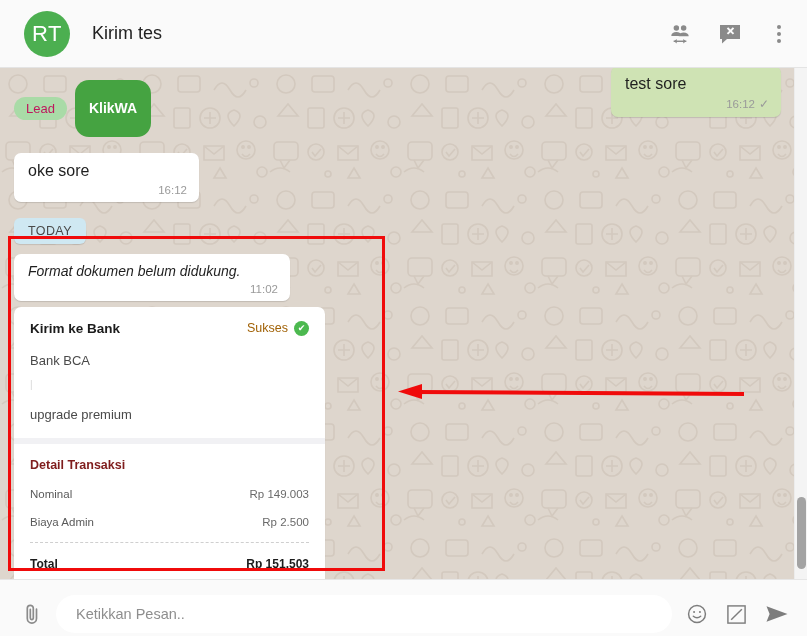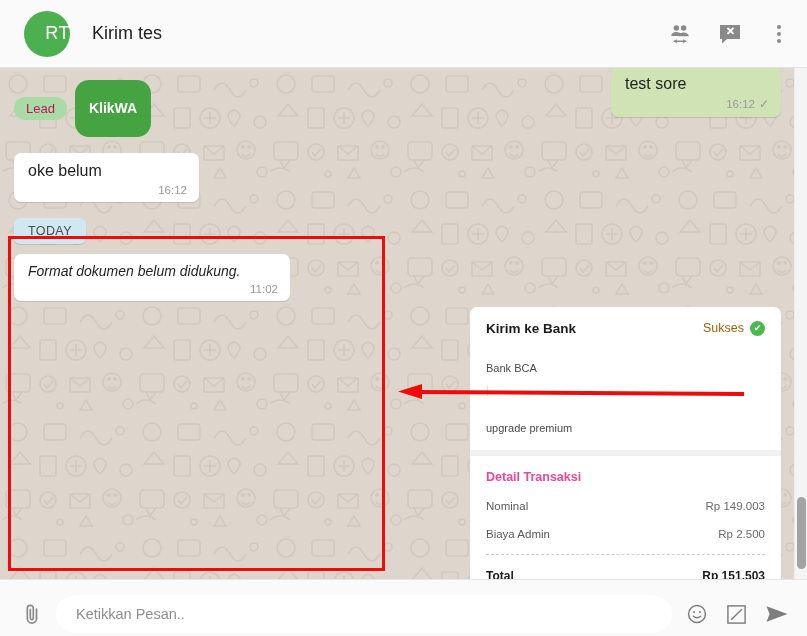--- a/index.html
+++ b/index.html
@@ -21,22 +21,22 @@
     height: 68px; min-height: 68px;
     background: #fafafa;
     border-bottom: 1px solid #e4e4e4;
     display: flex; align-items: center;
     padding: 0 18px 0 24px;
     position: relative; z-index: 6;
   }
   .avatar {
     width: 46px; height: 46px; border-radius: 50%;
     background: #4caf50; color: #fff;
-    display: flex; align-items: center; justify-content: flex-end;
-    font-size: 18px; letter-spacing: .5px;
+    display: flex; align-items: center; justify-content: center;
+    font-size: 22px; letter-spacing: .5px;
   }
   .chat-title {
     margin-left: 22px;
     font-size: 18px; color: #222;
   }
   .header-actions {
     margin-left: auto; display: flex; align-items: center; gap: 26px;
   }
   .hicon { color: #8a8a8a; display: flex; align-items: center; justify-content: center; cursor: pointer; }
   .dots { display: flex; flex-direction: column; gap: 3px; padding: 4px 8px; }
@@ -109,25 +109,25 @@
   }
   .card-title { font-size: 13.5px; font-weight: bold; color: #1c1c1c; }
   .status { display: flex; align-items: center; gap: 6px; }
   .status-text { font-size: 12.5px; color: #a16207; }
   .status-badge {
     width: 15px; height: 15px; border-radius: 50%;
     background: #4cb94f; color: #fff;
     display: flex; align-items: center; justify-content: center;
     font-size: 9px; line-height: 1;
   }
-  .card-line { font-size: 11px; color: #4a4a4a; margin-top: 26px; }
+  .card-line { font-size: 13px; color: #4a4a4a; margin-top: 17px; }
   .card-line.faint { color: #d8d8d8; font-size: 10px; margin-top: 11px; }
   .card-divider { height: 6px; background: #f1f1f4; }
 
-  .detail-title { font-size: 12.5px; font-weight: bold; color: #ec4899; }
+  .detail-title { font-size: 12.5px; font-weight: bold; color: #7f1d1d; }
   .drow {
     display: flex; justify-content: space-between; align-items: center;
     font-size: 11.5px; color: #5a5a5a; margin-top: 16px;
   }
   .drow .val { color: #6a6a6a; }
   .dashed { border-top: 1px dashed #cfcfcf; margin: 14px 0 0; }
   .drow.total { margin-top: 14px; }
   .drow.total .lbl, .drow.total .val { font-weight: bold; color: #1c1c1c; font-size: 12px; }
 
   
@@ -254,41 +254,41 @@
           <div class="btext">test sore</div>
           <div class="bmeta">
             <span>16:12</span>
             <span class="tick">✓</span>
           </div>
         </div>
       </div>
 
       <div class="row" style="margin-top:14px;">
         <div class="bubble in" style="min-width:185px;">
-          <div class="btext">oke belum</div>
+          <div class="btext">oke sore</div>
           <div class="bmeta">
             <span>16:12</span>
           </div>
         </div>
       </div>
 
       <div class="day-row">
         <div class="day-pill">TODAY</div>
       </div>
 
       <div class="row" style="margin-top:2px;">
         <div class="bubble in" style="width:276px;">
           <div class="btext italic">Format dokumen belum didukung.</div>
           <div class="bmeta">
             <span>11:02</span>
           </div>
         </div>
       </div>
 
-      <div class="row" style="margin-top:6px;justify-content:flex-end;">
+      <div class="row" style="margin-top:6px;">
         <div class="card">
 
           <div class="card-sec">
             <div class="card-head">
               <div class="card-title">Kirim ke Bank</div>
               <div class="status">
                 <span class="status-text">Sukses</span>
                 <span class="status-badge">✔</span>
               </div>
             </div>

